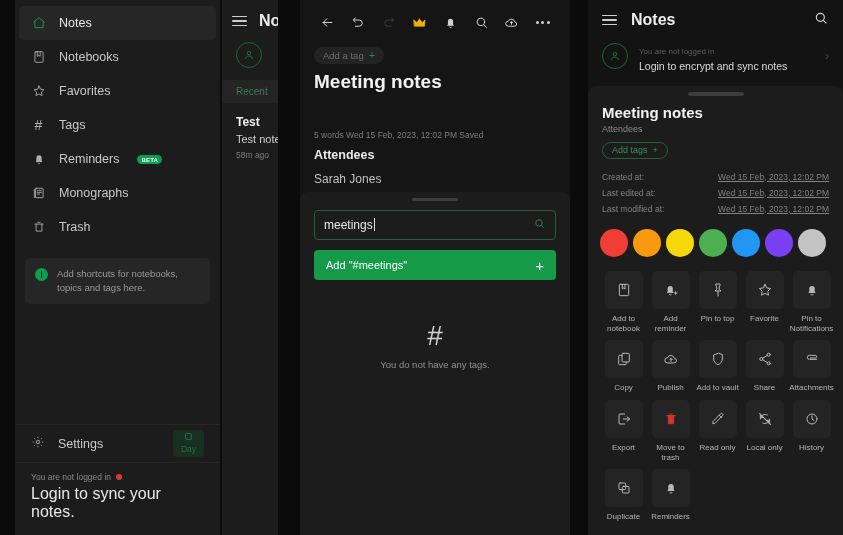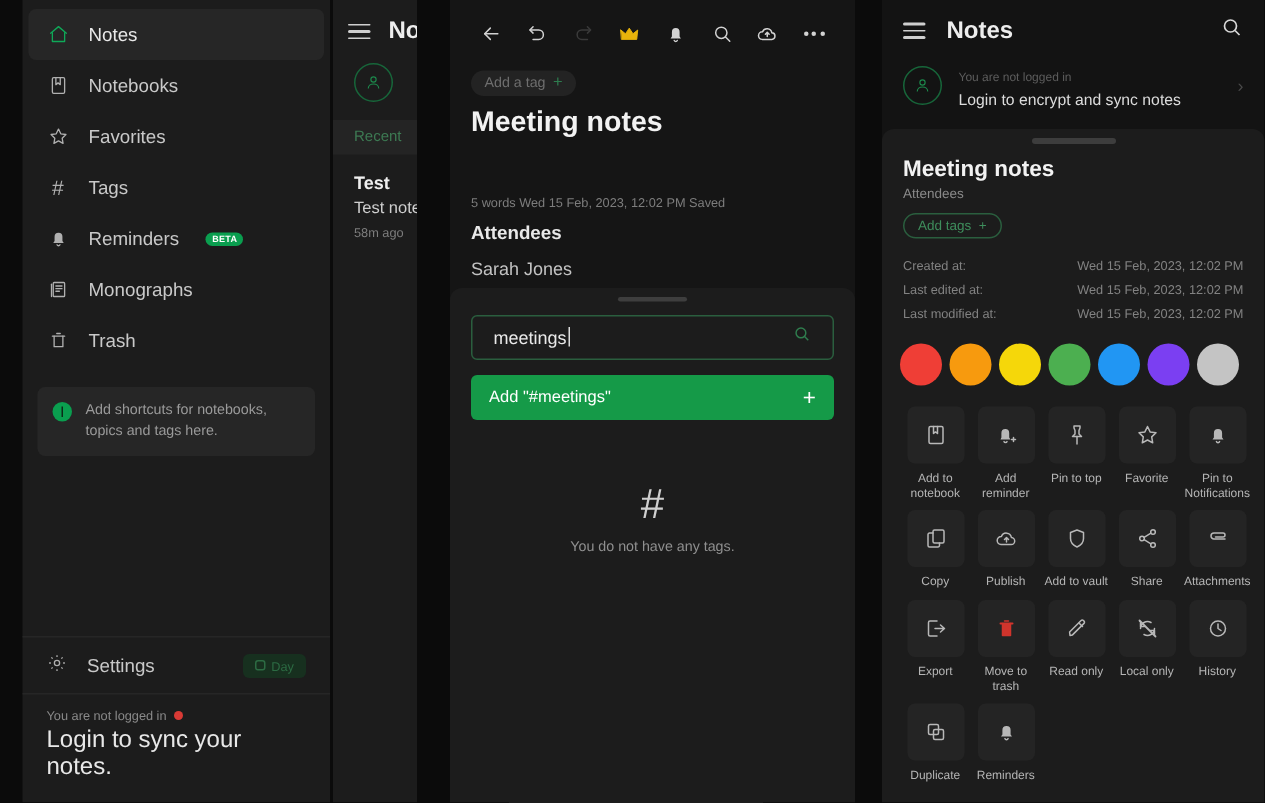--- a/index.html
+++ b/index.html
@@ -44,21 +44,21 @@
 
   .p1-bottom { position: absolute; left: 0; bottom: 0; width: 100%; }
   .settings-row {
     display: flex; align-items: center; gap: 13px; height: 38px;
     padding: 0 16px; color: #c9c9c9; font-size: 12.5px;
     border-top: 1px solid #262626;
   }
   .settings-row svg { width: 14px; height: 14px; fill: none; stroke: #b0b0b0; stroke-width: 1.5; }
   .day-chip {
     margin-left: auto; background: #17301f; color: #2c6b43; font-size: 8.5px;
-    border-radius: 4px; padding: 3px 8px; display: flex; align-items: center; gap: 4px;
+    border-radius: 4px; padding: 3px 8px; display: flex; align-items: center; gap: 4px; flex-direction: column;
   }
   .day-chip .sun { width: 7px; height: 7px; border-radius: 2px; border: 1.2px solid #2c6b43; }
   .login-row { border-top: 1px solid #262626; padding: 9px 16px 14px 16px; }
   .login-sub { color: #8a8a8a; font-size: 8.5px; display: flex; align-items: center; gap: 5px; }
   .login-sub .reddot { width: 6px; height: 6px; border-radius: 50%; background: #d93a35; display: inline-block; }
   .login-main { color: #e8e8e8; font-size: 16px; margin-top: 3px; }
 
   
   .p2 { position: absolute; left: 222px; top: 0; width: 56px; height: 535px; background: #1c1c1c; overflow: hidden; }
   .p2-inner { width: 150px; }
@@ -99,21 +99,21 @@
   .nb-h { color: #e8e8e8; font-size: 12.5px; font-weight: 700; margin-bottom: 10px; }
   .nb-p { color: #c2c2c2; font-size: 12px; margin-bottom: 14px; }
 
   .sheet {
     position: absolute; left: 0; right: 0; top: 192px; bottom: 0;
     background: #1c1c1c; border-top-left-radius: 8px; border-top-right-radius: 8px;
   }
   .grabber { width: 46px; height: 3px; border-radius: 2px; background: #3e3e3e; margin: 6px auto 0 auto; }
   .tag-input {
     margin: 9px 14px 0 14px; height: 30px; border: 1px solid #2a5e3e; border-radius: 4px;
-    background: #1c1c1c; display: flex; align-items: center; padding: 0 14px;
+    background: #1c1c1c; display: flex; align-items: center; padding: 0 9px;
   }
   .tag-input .val { color: #e9e9e9; font-size: 12px; flex: 1; }
   .tag-input .caret { display: inline-block; width: 1px; height: 13px; background: #dddddd; margin-left: 1px; vertical-align: -2px; }
   .tag-input svg { width: 13px; height: 13px; fill: none; stroke: #2f7d4e; stroke-width: 1.8; }
   .add-tag-btn {
     margin: 10px 14px 0 14px; height: 30px; background: #159a48; border-radius: 4px;
     display: flex; align-items: center; padding: 0 12px; color: #ffffff; font-size: 11px;
   }
   .add-tag-btn .pl { margin-left: auto; font-size: 15px; line-height: 1; font-weight: 300; }
   .empty-state { text-align: center; margin-top: 42px; }
@@ -140,21 +140,21 @@
   .grabber4 { width: 56px; height: 3.5px; border-radius: 2px; background: #3d3d3d; margin: 6px auto 0 auto; }
   .p4-note-title { color: #f2f2f2; font-size: 15px; font-weight: 700; padding: 8px 14px 0 14px; }
   .p4-note-sub { color: #8a8a8a; font-size: 9px; padding: 3px 14px 0 14px; }
   .add-tags-chip {
     margin: 8px 0 0 14px; display: inline-flex; align-items: center; gap: 5px;
     border: 1px solid #2a5e3e; border-radius: 11px; padding: 2.5px 9px; color: #3e8d5c; font-size: 9px;
   }
   .meta-table { padding: 10px 14px 0 14px; }
   .meta-row { display: flex; font-size: 8.5px; padding: 3px 0; }
   .meta-row .k { color: #828282; }
-  .meta-row .v { color: #828282; margin-left: auto; }
+  .meta-row .v { color: #828282; margin-left: auto; text-decoration: underline; }
   .swatches { display: flex; gap: 5px; padding: 12px 12px 0 12px; }
   .swatch { width: 28px; height: 28px; border-radius: 50%; flex: 0 0 28px; }
 
   .act-grid { display: flex; flex-wrap: wrap; padding: 8px 8px 0 12px; }
   .act-cell { width: 20%; padding: 6px 2px 0 2px; display: flex; flex-direction: column; align-items: center; }
   .act-tile {
     width: 38px; height: 38px; border-radius: 5px; background: #242424;
     display: flex; align-items: center; justify-content: center;
   }
   .act-tile svg { width: 16px; height: 16px; fill: none; stroke: #b8b8b8; stroke-width: 1.5; stroke-linecap: round; stroke-linejoin: round; }

